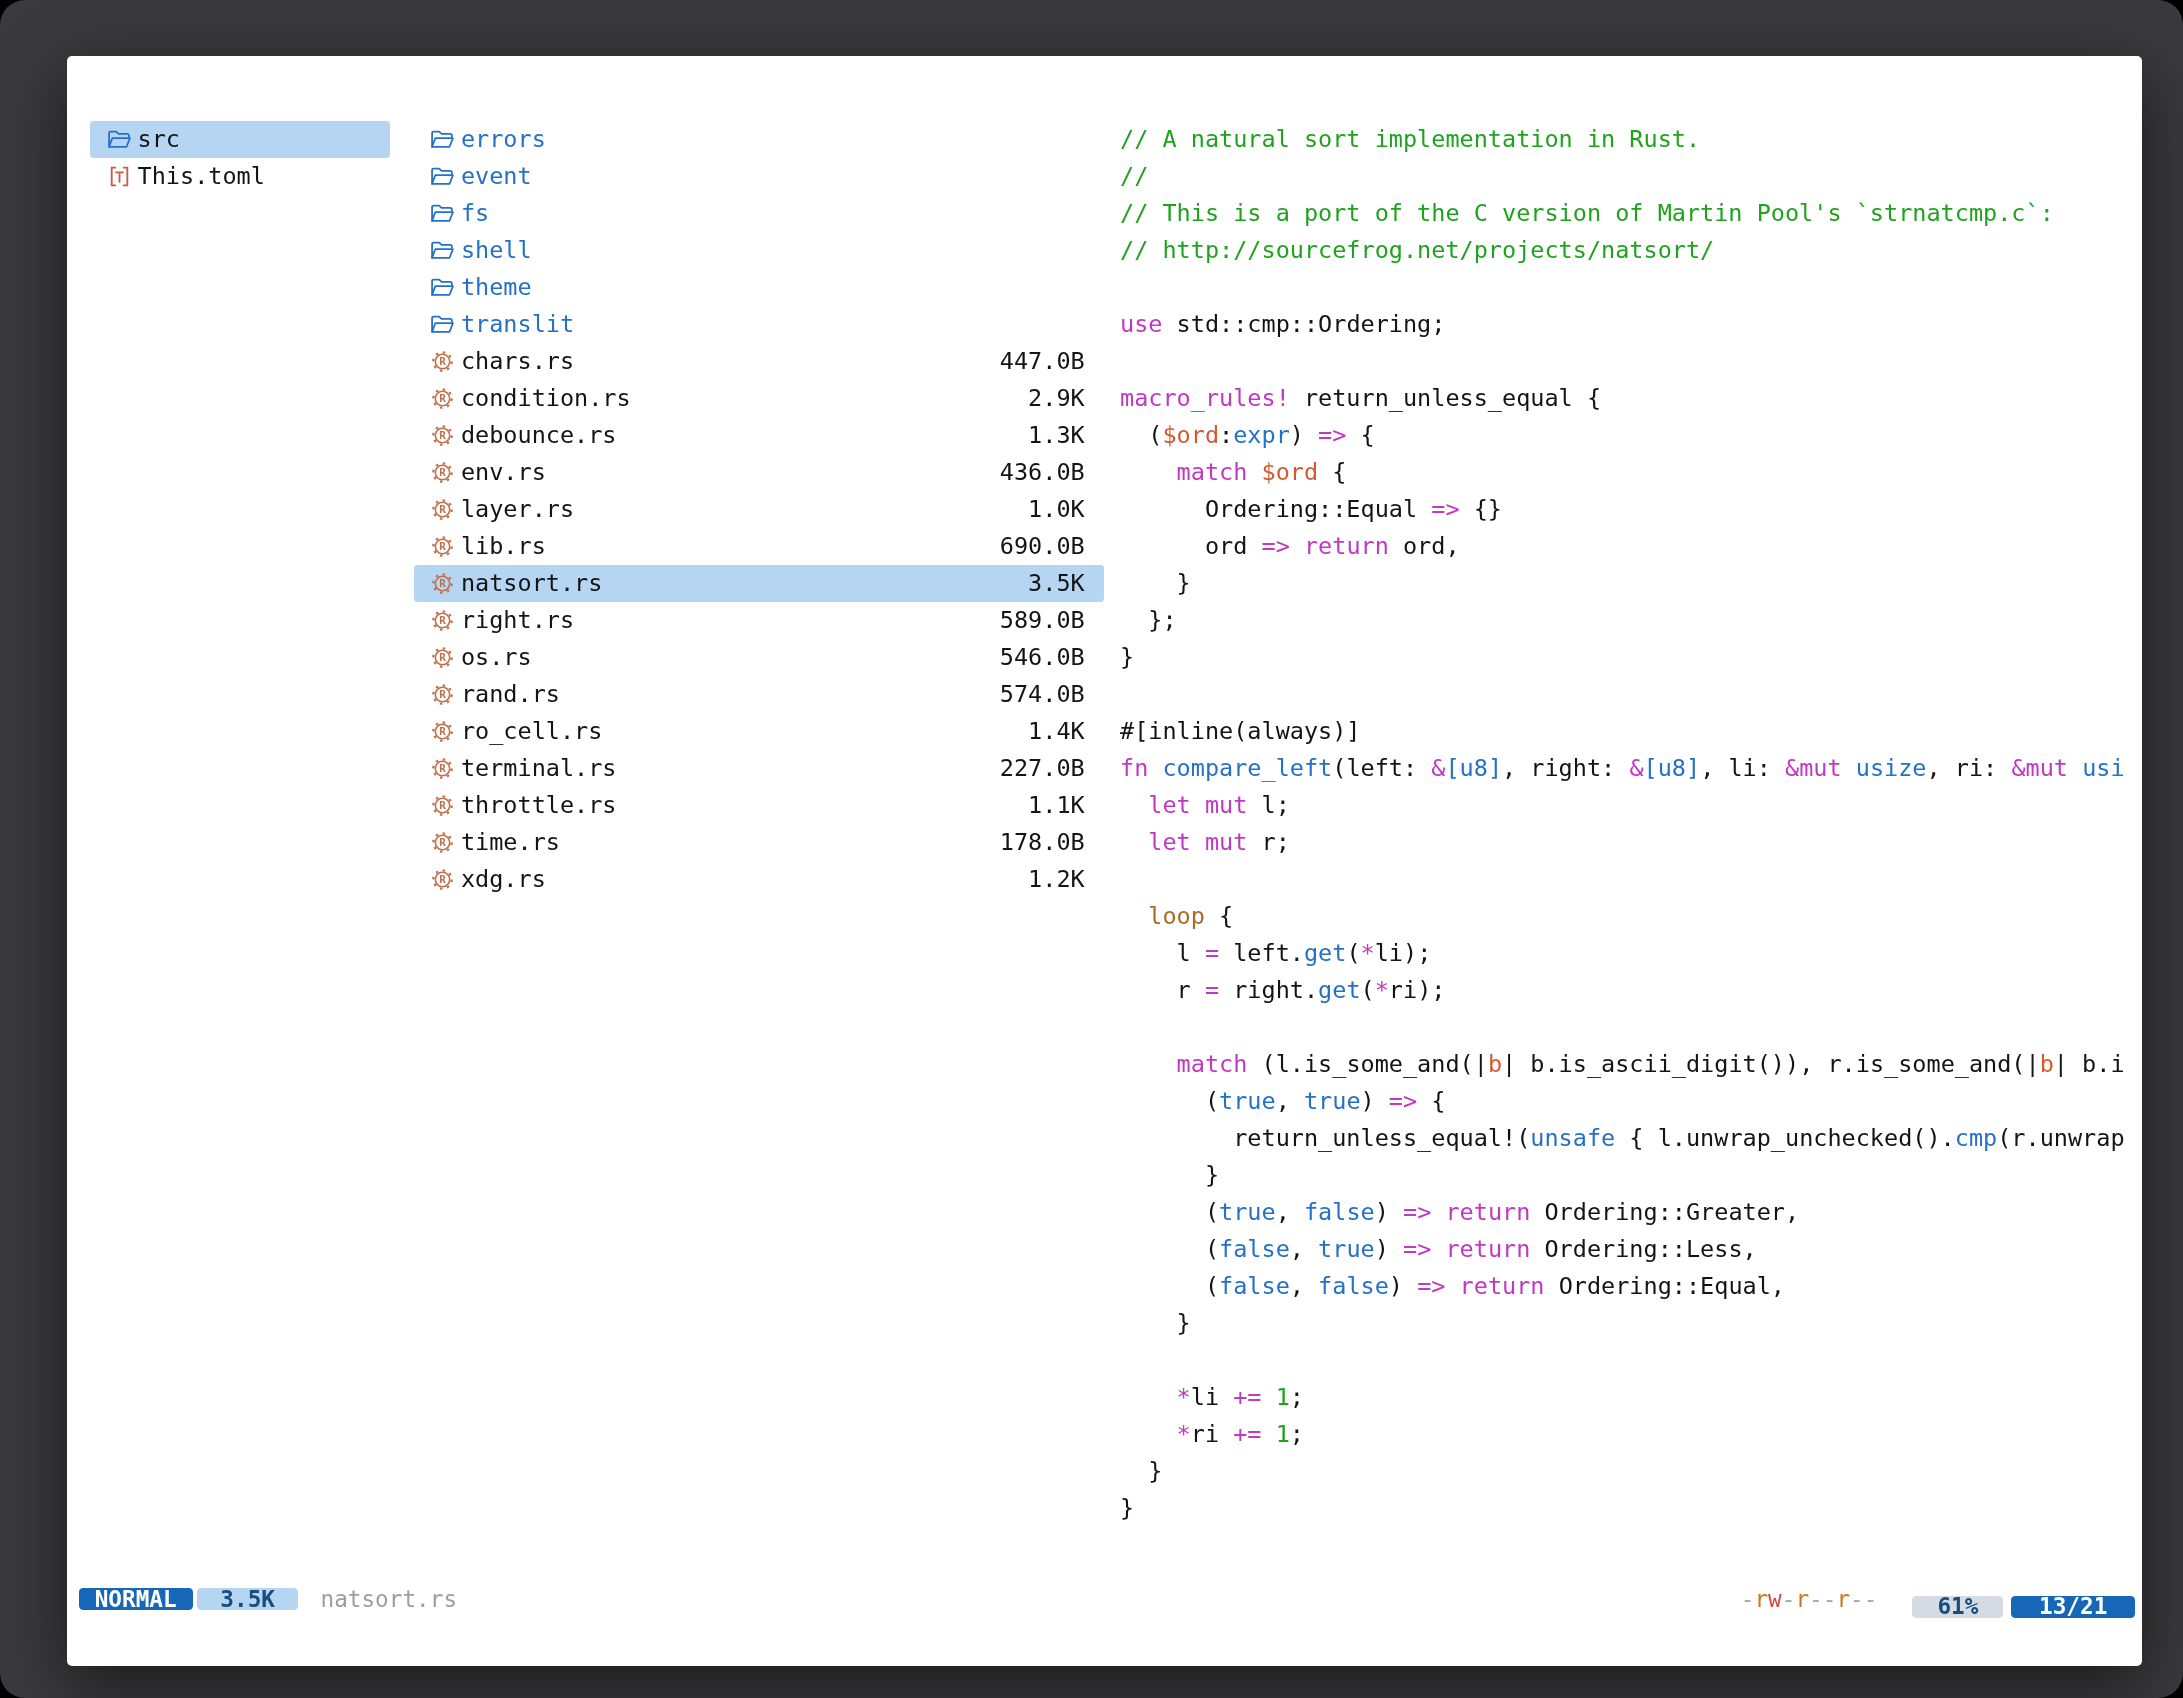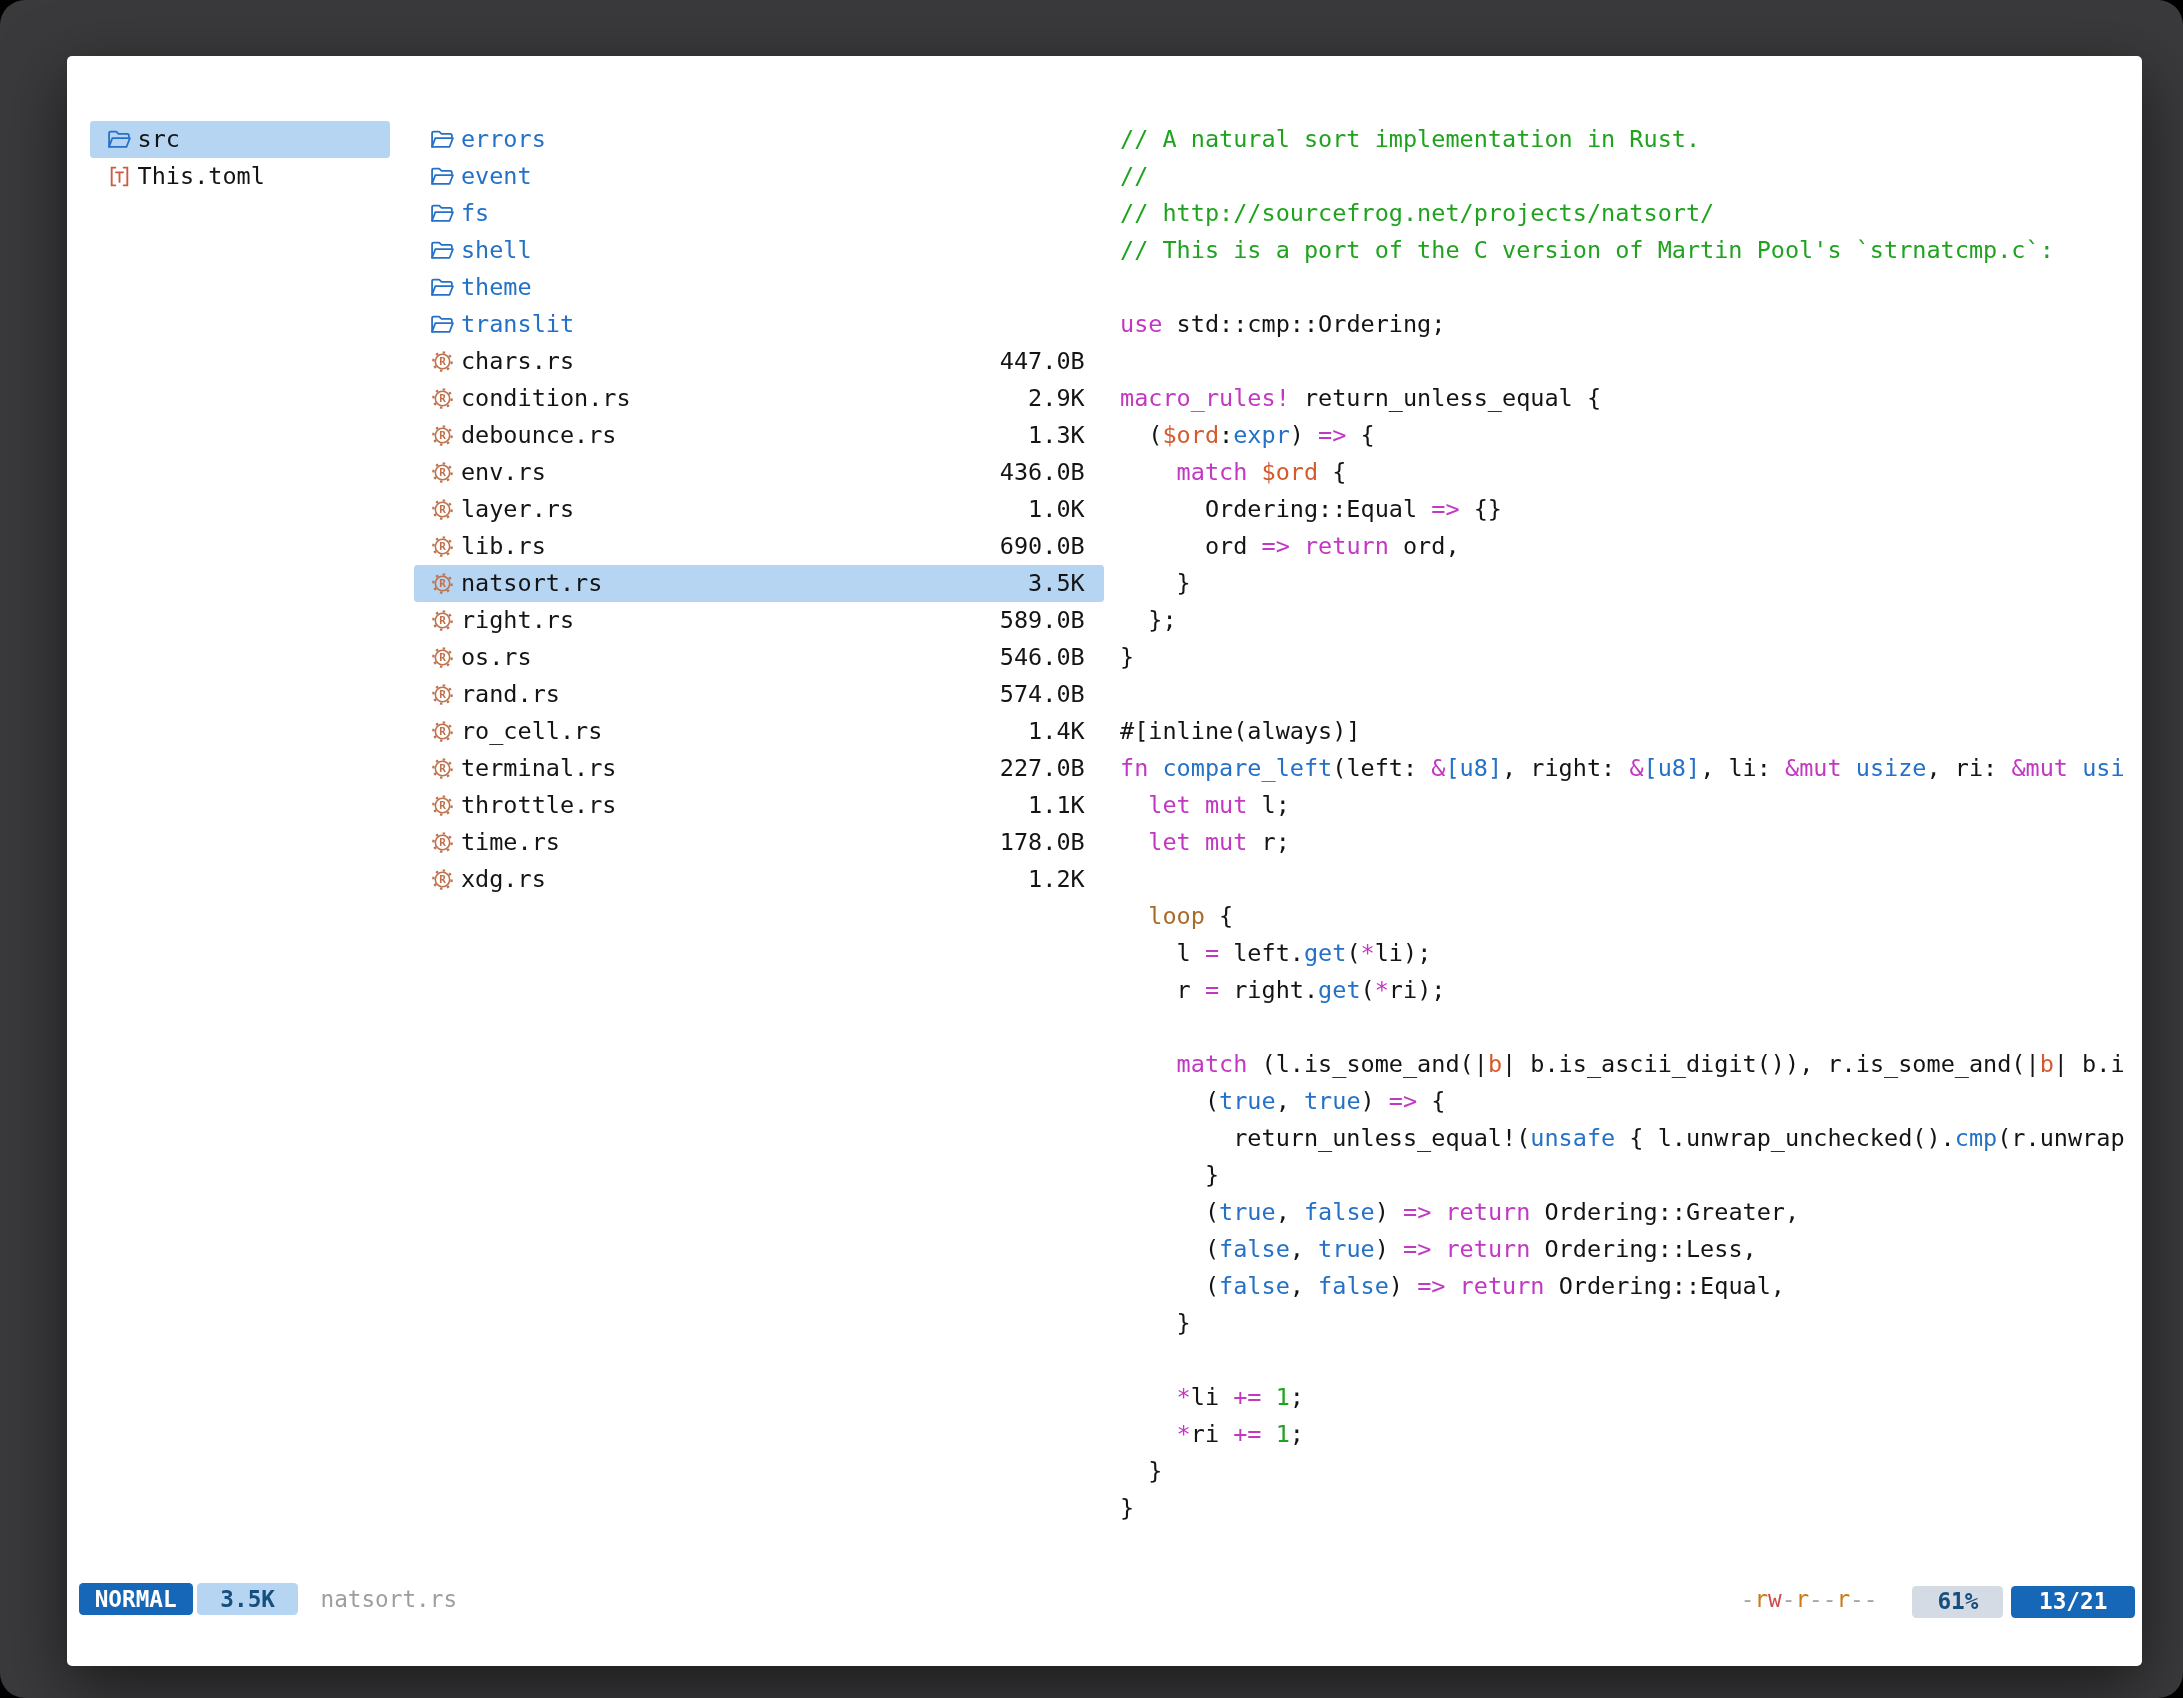--- a/index.html
+++ b/index.html
@@ -27,21 +27,21 @@
   .size{margin-left:auto;padding-left:8.4px;}
   .code-line{height:37px;white-space:pre;}
   .tok-t{color:var(--text);}
   .tok-c{color:var(--green);}
   .tok-k{color:var(--magenta);}
   .tok-b{color:var(--blue);}
   .tok-o{color:var(--orange);}
   .tok-br{color:var(--brown);}
   .tok-n{color:var(--green);}
   .statusbar{position:absolute;left:11.7px;right:6.7px;bottom:51px;height:32px;display:flex;align-items:center;font-size:22.7px;}
-  .badge{height:32px;display:flex;align-items:center;border-radius:4.2px;}
+  .badge{height:22px;display:flex;align-items:center;border-radius:4.2px;}
   .badge-mode{background:var(--badge_blue);color:#fff;font-weight:bold;padding:0 16px;}
   .badge-size{background:var(--selection);color:var(--badge_navy);font-weight:bold;padding:0 23.5px;margin-left:4.2px;}
   .status-file{color:var(--gray);margin-left:22px;}
   .status-right{margin-left:auto;display:flex;align-items:flex-end;}
   .perms{margin-right:35px;white-space:pre;}
   .pm-d{color:var(--perm_dash);}
   .pm-r{color:var(--perm_r);}
   .pm-w{color:var(--perm_w);}
   .badge-percent{background:var(--badge_light);color:var(--badge_navy);font-weight:bold;padding:0 25px;}
   .badge-pos{background:var(--badge_blue);color:#fff;font-weight:bold;padding:0 28px;margin-left:7.6px;}
@@ -161,22 +161,22 @@
         <div class="row"><svg class="icon rust" viewBox="0 0 24 24" style="font-size:28px">
     <circle cx="12" cy="12" r="8.8" fill="none" stroke="currentColor" stroke-width="2.2" stroke-dasharray="2.4 4.5"></circle>
     <circle cx="12" cy="12" r="6.9" fill="none" stroke="currentColor" stroke-width="1.5"></circle>
     <text x="12" y="15.7" text-anchor="middle" font-size="10.5" font-weight="bold" fill="currentColor" font-family="DejaVu Sans Mono, monospace">R</text>
   </svg><span class="label">xdg.rs</span><span class="size">1.2K</span></div>
       </div>
 
     <div class="pane pane-preview">
         <div class="code-line"><span class="tok-c">// A natural sort implementation in Rust.</span></div>
         <div class="code-line"><span class="tok-c">//</span></div>
+        <div class="code-line"><span class="tok-c">// This is a port of the C version of Martin Pool's `strnatcmp.c`:</span></div>
         <div class="code-line"><span class="tok-c">// http://sourcefrog.net/projects/natsort/</span></div>
-        <div class="code-line"><span class="tok-c">// This is a port of the C version of Martin Pool's `strnatcmp.c`:</span></div>
         <div class="code-line"></div>
         <div class="code-line"><span class="tok-k">use</span><span class="tok-t"> std::cmp::Ordering;</span></div>
         <div class="code-line"></div>
         <div class="code-line"><span class="tok-k">macro_rules!</span><span class="tok-t"> return_unless_equal {</span></div>
         <div class="code-line"><span class="tok-t">  (</span><span class="tok-o">$ord</span><span class="tok-t">:</span><span class="tok-b">expr</span><span class="tok-t">) </span><span class="tok-k">=&gt;</span><span class="tok-t"> {</span></div>
         <div class="code-line"><span class="tok-t">    </span><span class="tok-k">match</span><span class="tok-t"> </span><span class="tok-o">$ord</span><span class="tok-t"> {</span></div>
         <div class="code-line"><span class="tok-t">      Ordering::Equal </span><span class="tok-k">=&gt;</span><span class="tok-t"> {}</span></div>
         <div class="code-line"><span class="tok-t">      ord </span><span class="tok-k">=&gt;</span><span class="tok-t"> </span><span class="tok-k">return</span><span class="tok-t"> ord,</span></div>
         <div class="code-line"><span class="tok-t">    }</span></div>
         <div class="code-line"><span class="tok-t">  };</span></div>

